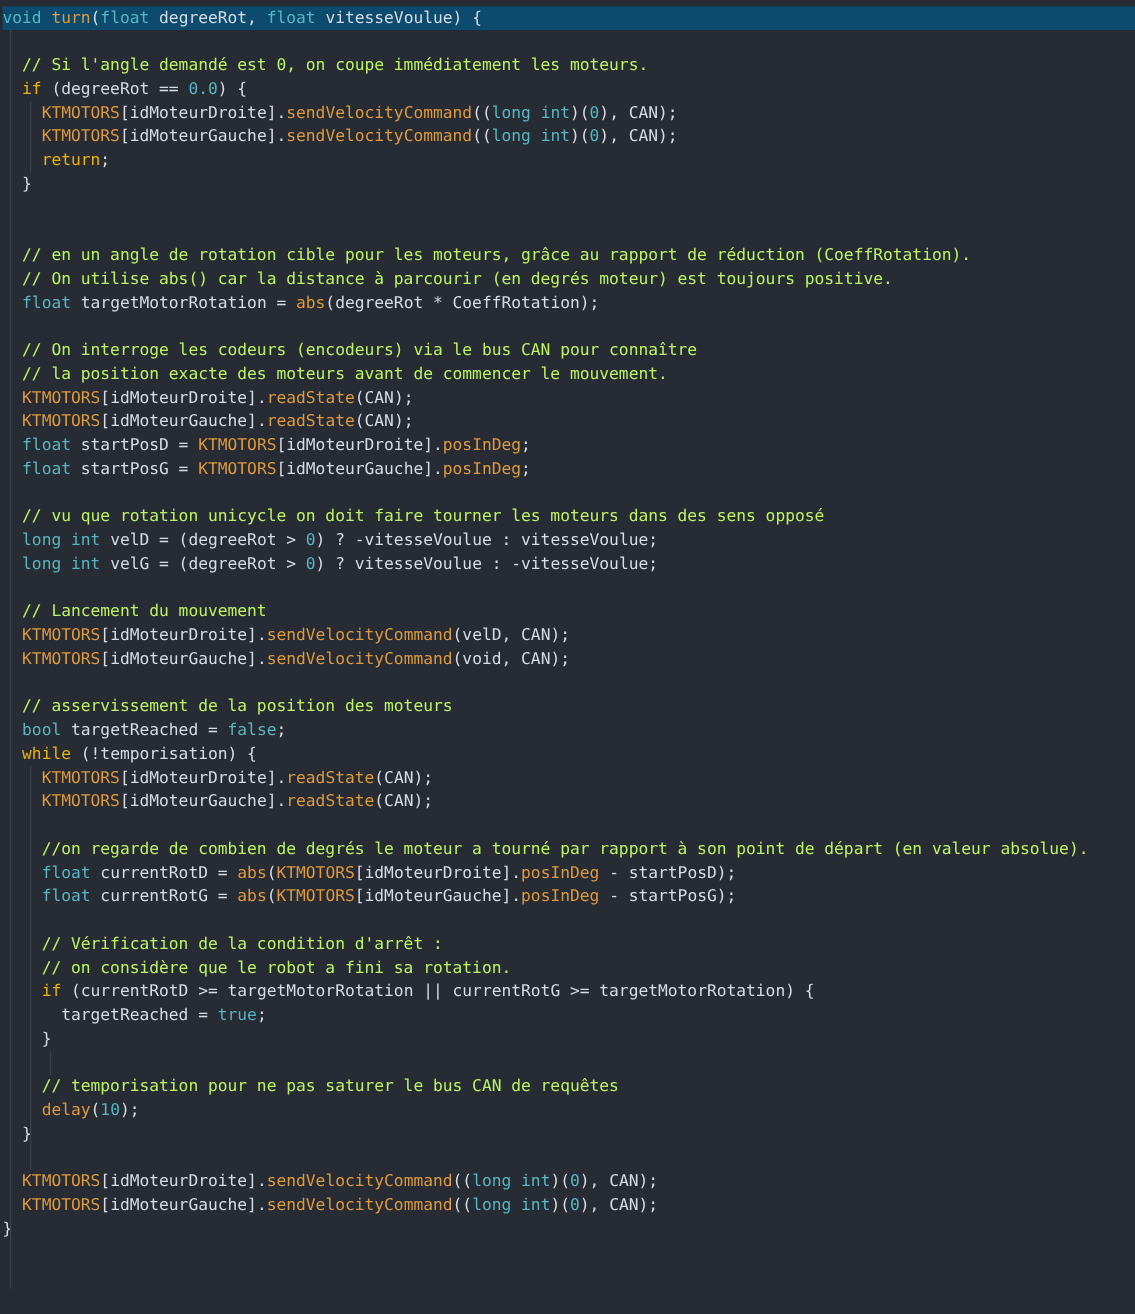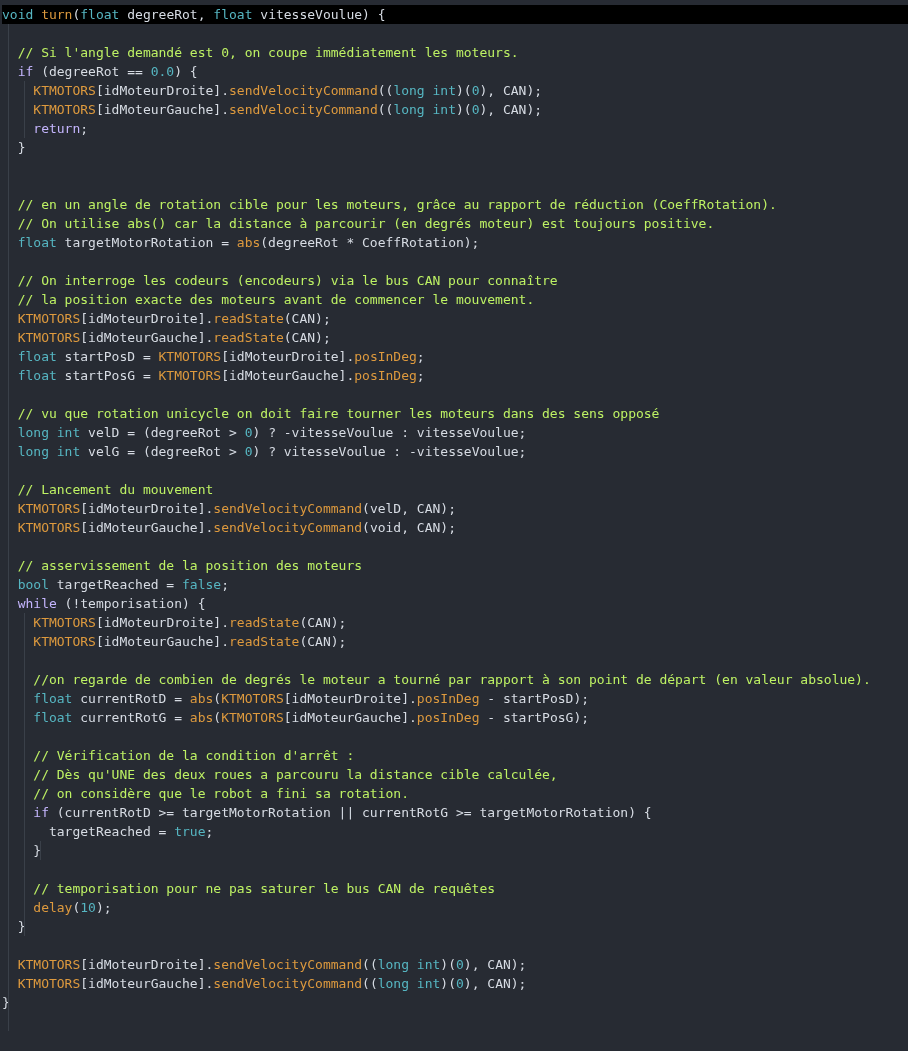--- a/index.html
+++ b/index.html
@@ -12,22 +12,22 @@
   #editor {
     position:relative;
     width:908px; height:1051px;
     box-sizing:border-box;
     padding:5px 0 0 2px;
     font-size:13px;
     line-height:19px;
     color:#d7dce4;
   }
   .line { height:19px; white-space:pre; }
-  .line.cur { background:#000000; }
-  .seg-k { color:#c4b5fd; }                 
+  .line.cur { background:#0c4a6e; }
+  .seg-k { color:#eab308; }                 
   .seg-t { color:#56b6c2; }                 
   .seg-n { color:#56b6c2; }                 
   .seg-f { color:#de9a3e; }                 
   .seg-c { color:#bef264;text-align:right; }                 
   .seg-p { color:#d7dce4; }                 
   .guide {
     position:absolute;
     width:1px;
     background:#3a4049;
   }
@@ -69,21 +69,20 @@
     <div class="line"><span class="seg-p">  </span><span class="seg-t">bool</span><span class="seg-p"> targetReached = </span><span class="seg-n">false</span><span class="seg-p">;</span></div>
     <div class="line"><span class="seg-p">  </span><span class="seg-k">while</span><span class="seg-p"> (!temporisation) {</span></div>
     <div class="line"><span class="seg-p">    </span><span class="seg-f">KTMOTORS</span><span class="seg-p">[idMoteurDroite].</span><span class="seg-f">readState</span><span class="seg-p">(CAN);</span></div>
     <div class="line"><span class="seg-p">    </span><span class="seg-f">KTMOTORS</span><span class="seg-p">[idMoteurGauche].</span><span class="seg-f">readState</span><span class="seg-p">(CAN);</span></div>
     <div class="line"></div>
     <div class="line"><span class="seg-p">    </span><span class="seg-c">//on regarde de combien de degrés le moteur a tourné par rapport à son point de départ (en valeur absolue).</span></div>
     <div class="line"><span class="seg-p">    </span><span class="seg-t">float</span><span class="seg-p"> currentRotD = </span><span class="seg-f">abs</span><span class="seg-p">(</span><span class="seg-f">KTMOTORS</span><span class="seg-p">[idMoteurDroite].</span><span class="seg-f">posInDeg</span><span class="seg-p"> - startPosD);</span></div>
     <div class="line"><span class="seg-p">    </span><span class="seg-t">float</span><span class="seg-p"> currentRotG = </span><span class="seg-f">abs</span><span class="seg-p">(</span><span class="seg-f">KTMOTORS</span><span class="seg-p">[idMoteurGauche].</span><span class="seg-f">posInDeg</span><span class="seg-p"> - startPosG);</span></div>
     <div class="line"></div>
     <div class="line"><span class="seg-p">    </span><span class="seg-c">// Vérification de la condition d'arrêt :</span></div>
-    <div class="line"><span class="seg-p">    </span><span class="seg-c">// Dès qu'UNE des deux roues a parcouru la distance cible calculée,</span></div>
     <div class="line"><span class="seg-p">    </span><span class="seg-c">// on considère que le robot a fini sa rotation.</span></div>
     <div class="line"><span class="seg-p">    </span><span class="seg-k">if</span><span class="seg-p"> (currentRotD &gt;= targetMotorRotation || currentRotG &gt;= targetMotorRotation) {</span></div>
     <div class="line"><span class="seg-p">      targetReached = </span><span class="seg-n">true</span><span class="seg-p">;</span></div>
     <div class="line"><span class="seg-p">    }</span></div>
     <div class="line"></div>
     <div class="line"><span class="seg-p">    </span><span class="seg-c">// temporisation pour ne pas saturer le bus CAN de requêtes</span></div>
     <div class="line"><span class="seg-p">    </span><span class="seg-f">delay</span><span class="seg-p">(</span><span class="seg-n">10</span><span class="seg-p">);</span></div>
     <div class="line"><span class="seg-p">  }</span></div>
     <div class="line"></div>
     <div class="line"><span class="seg-p">  </span><span class="seg-f">KTMOTORS</span><span class="seg-p">[idMoteurDroite].</span><span class="seg-f">sendVelocityCommand</span><span class="seg-p">((</span><span class="seg-t">long</span><span class="seg-p"> </span><span class="seg-t">int</span><span class="seg-p">)(</span><span class="seg-n">0</span><span class="seg-p">), CAN);</span></div>

